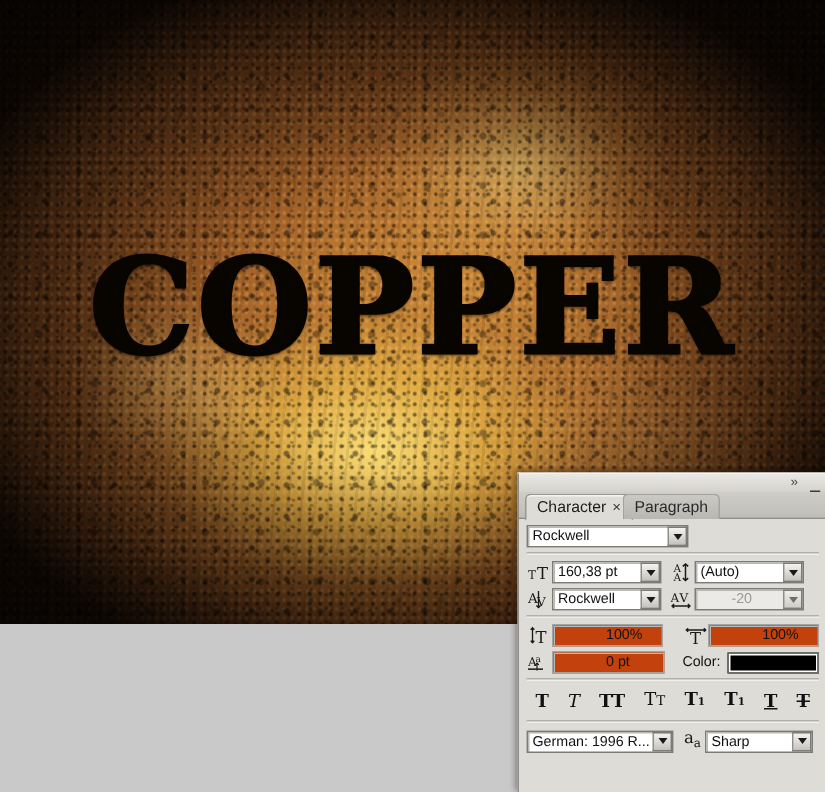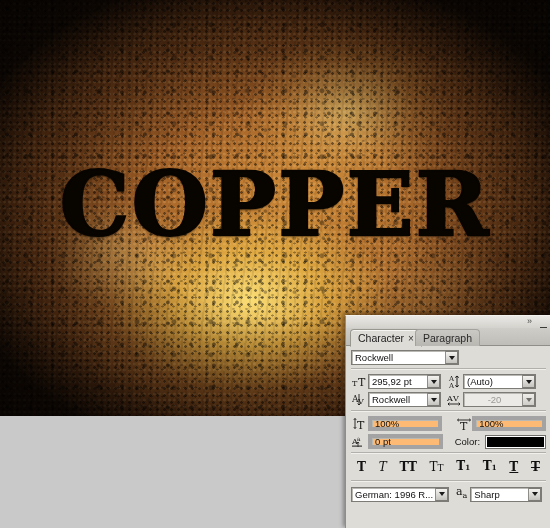--- a/index.html
+++ b/index.html
@@ -108,23 +108,23 @@
     background:linear-gradient(#f4f3f0,#c5c3be);
     border:1px solid #7c7b76;border-left:1px solid #8e8d88;
     display:flex;align-items:center;justify-content:center;box-sizing:border-box;cursor:pointer;
   }
   .combo.disabled{background:#eceae6;}
   .combo.disabled .arrow{background:linear-gradient(#efeeea,#cfcdc8);}
   .arrow i{display:block;width:0;height:0;border-left:3px solid transparent;border-right:3px solid transparent;border-top:4px solid #1a1a1a;}
   .combo.disabled .arrow i{border-top-color:#6f6e6a;}
 
   .field{
-    height:15px;background:#fdba74;border:4px solid #a3a3a3;
+    height:15px;background:#c2410c;border:1px solid #a3a3a3;
     box-shadow:inset 1px 1px 0 #b9b8b3;
-    display:flex;align-items:center;box-sizing:border-box;
+    display:flex;align-items:center;box-sizing:border-box;padding-left:32px;
   }
   .field .val{padding-left:3px;font-size:9.5px;color:#111;line-height:13px;}
 
   .ico{
     flex:0 0 auto;width:17px;text-align:center;
     font-family:"DejaVu Serif","Liberation Serif",serif;
     color:#1a1a1a;font-size:11px;line-height:15px;user-select:none;
   }
   .ico svg{display:block;margin:0 auto;}
 
@@ -201,21 +201,21 @@
       <div class="sep"></div>
 
       <div class="row">
         <span class="ico">
           <svg width="15" height="13" viewBox="0 0 15 13">
               <text x="0" y="11" font-family="DejaVu Serif, serif" font-size="8" fill="#1a1a1a">T</text>
               <text x="6" y="11" font-family="DejaVu Serif, serif" font-size="11" fill="#1a1a1a">T</text>
             </svg>
         </span>
         <div class="combo" style="width:73px;">
-          <span class="val">295,92 pt</span>
+          <span class="val">160,38 pt</span>
           <span class="arrow">
               <i></i>
             </span>
         </div>
         <div style="width:5px;"></div>
         <span class="ico">
           <svg width="15" height="13" viewBox="0 0 15 13">
               <text x="2" y="6" font-family="DejaVu Serif, serif" font-size="7" fill="#1a1a1a">A</text>
               <text x="2" y="12.5" font-family="DejaVu Serif, serif" font-size="7" fill="#1a1a1a">A</text>
               <path d="M10 1 L10 12 M8.2 2.6 L10 1 L11.8 2.6 M8.2 10.4 L10 12 L11.8 10.4" stroke="#1a1a1a" stroke-width="1" fill="none"></path>

